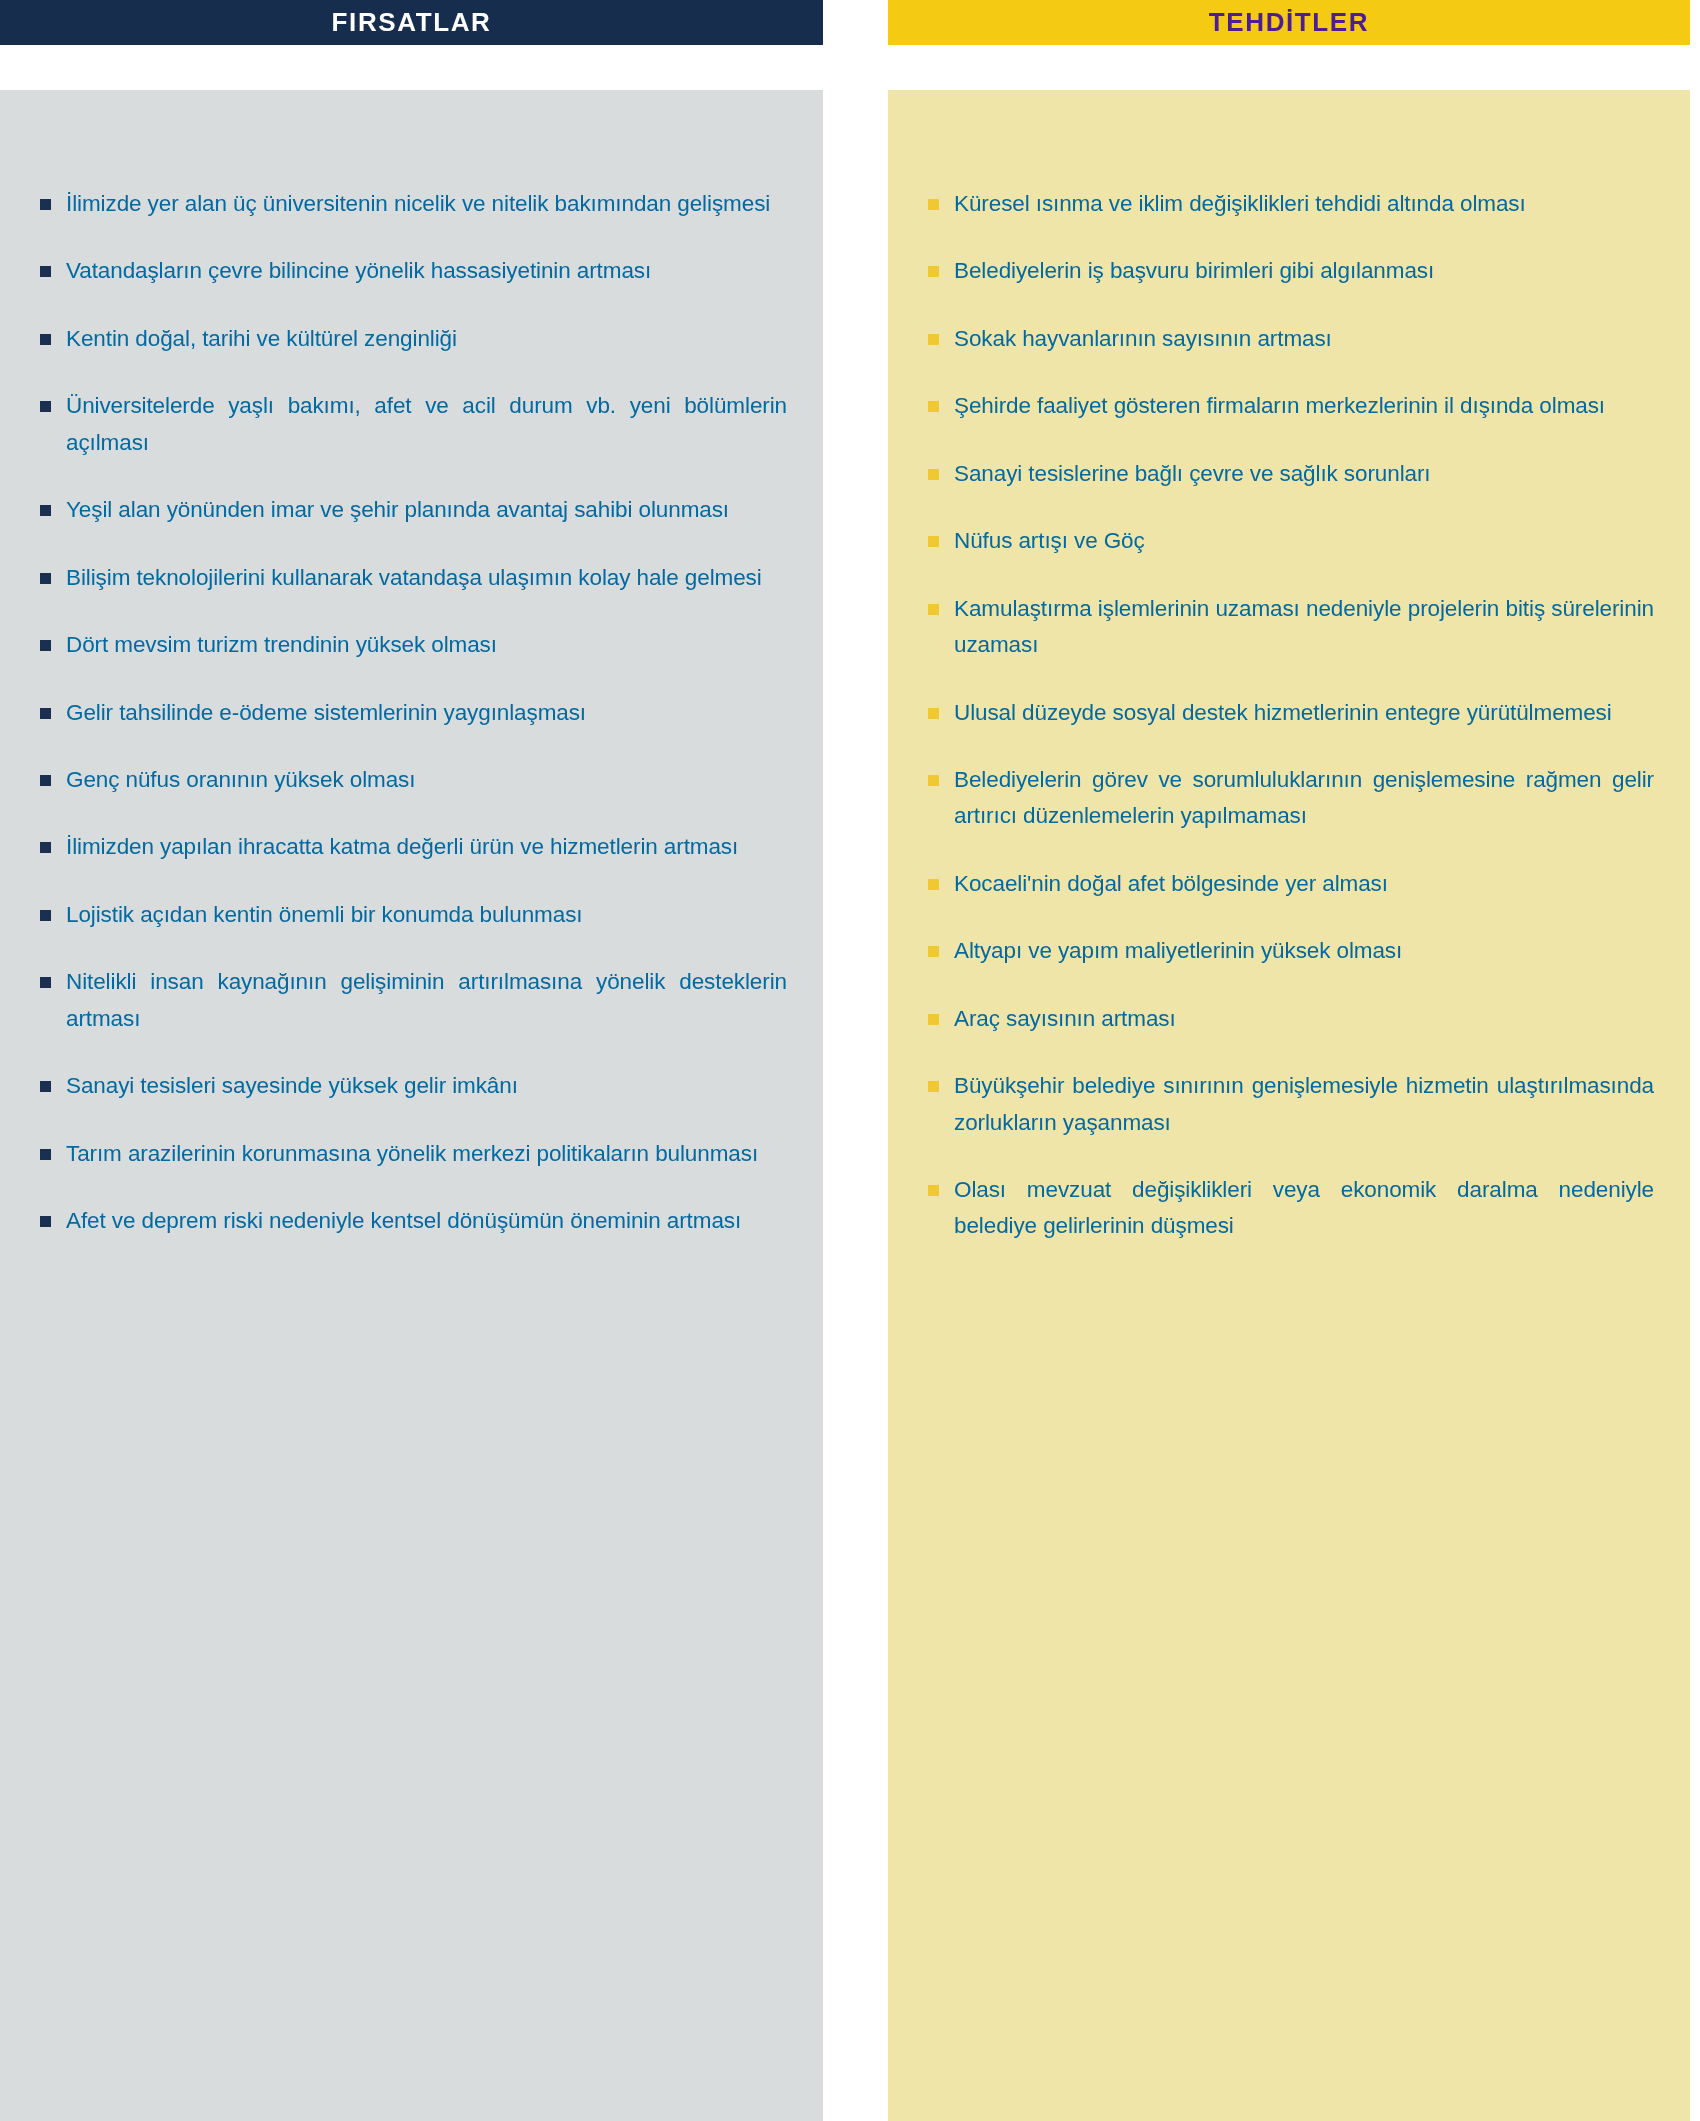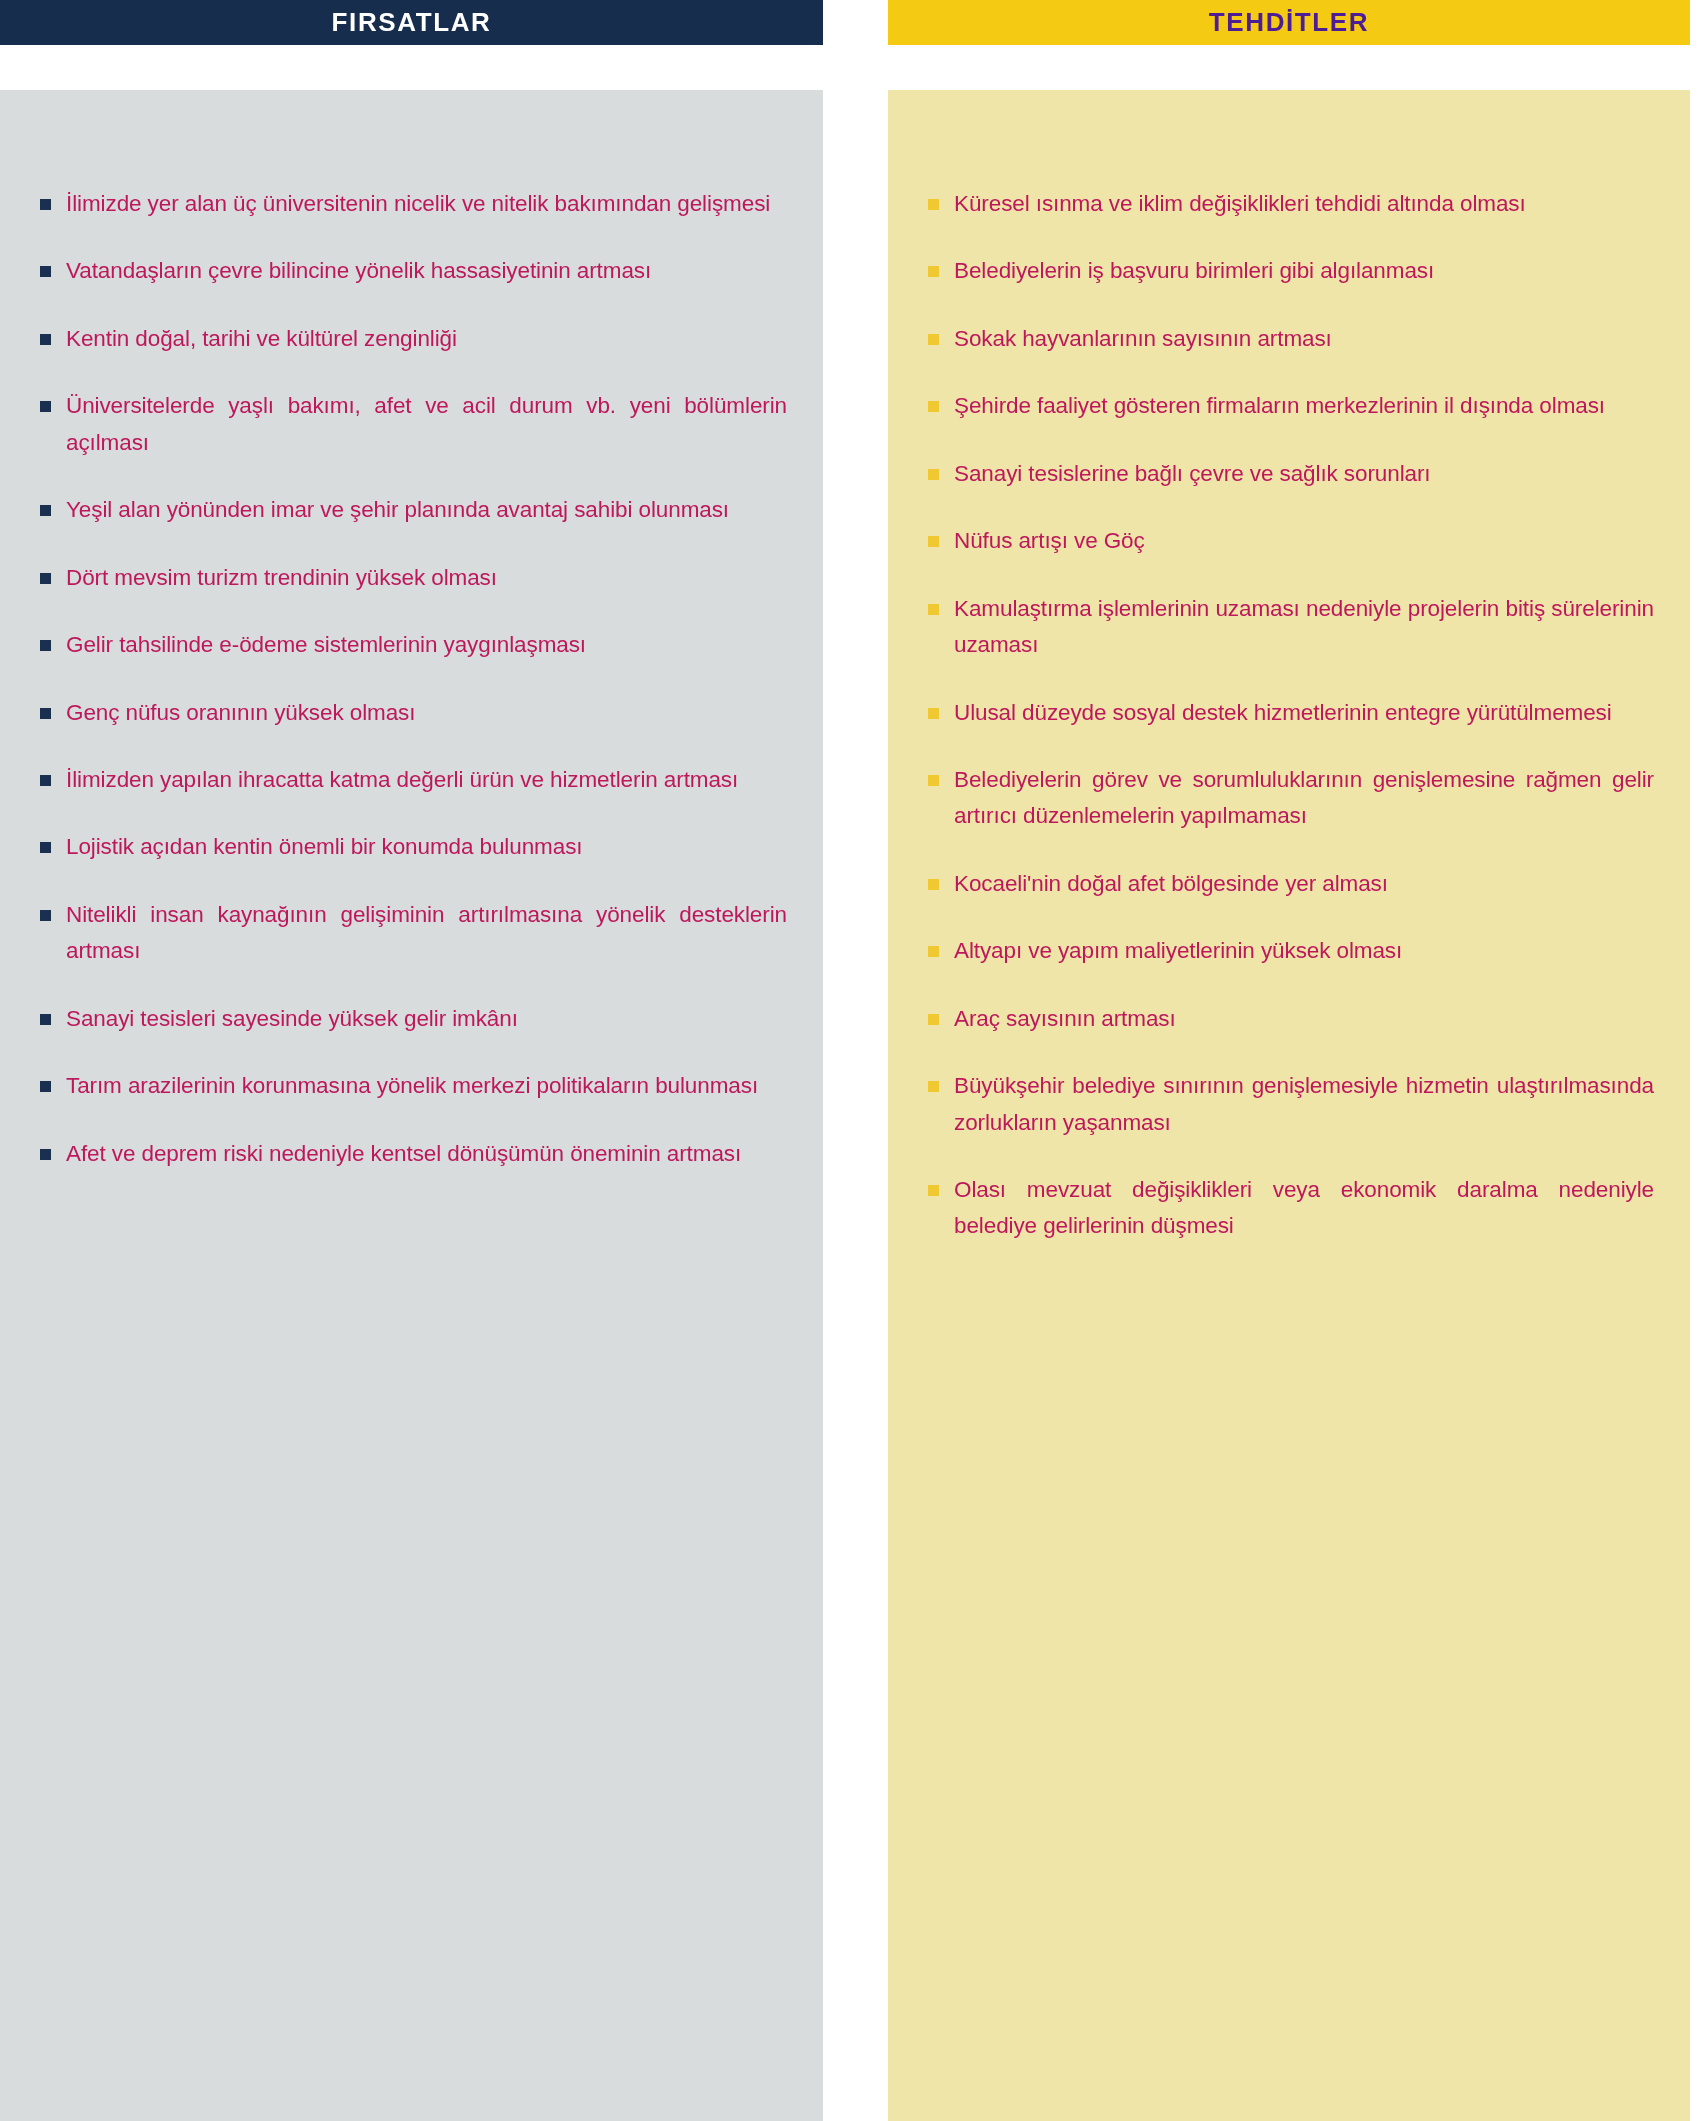--- a/index.html
+++ b/index.html
@@ -71,21 +71,21 @@
     padding: 0;
   }
 
   .bullet-item {
     position: relative;
     padding-left: 30px;
     margin-bottom: 31px;
     font-size: 22.5px;
     line-height: 1.62;
     text-align: justify;
-    color: #be185d;
+    color: #0369a1;
     letter-spacing: -0.1px;
   }
   .bullet-item:last-child { margin-bottom: 0; }
 
   .bullet-item::before {
     content: "";
     position: absolute;
     left: 4px;
     top: 13px;
     width: 11px;
@@ -106,20 +106,21 @@
   <div class="swot-column col-opportunities">
     <div class="col-header">FIRSATLAR</div>
     <div class="header-gap"></div>
     <div class="col-body">
       <ul class="bullet-list">
         <li class="bullet-item justified">İlimizde yer alan üç üniversitenin nicelik ve nitelik bakımından gelişmesi</li>
         <li class="bullet-item justified">Vatandaşların çevre bilincine yönelik hassasiyetinin artması</li>
         <li class="bullet-item single">Kentin doğal, tarihi ve kültürel zenginliği</li>
         <li class="bullet-item justified">Üniversitelerde yaşlı bakımı, afet ve acil durum vb. yeni bölümlerin açılması</li>
         <li class="bullet-item justified">Yeşil alan yönünden imar ve şehir planında avantaj sahibi olunması</li>
+        <li class="bullet-item justified">Bilişim teknolojilerini kullanarak vatandaşa ulaşımın kolay hale gelmesi</li>
         <li class="bullet-item single">Dört mevsim turizm trendinin yüksek olması</li>
         <li class="bullet-item single">Gelir tahsilinde e-ödeme sistemlerinin yaygınlaşması</li>
         <li class="bullet-item single">Genç nüfus oranının yüksek olması</li>
         <li class="bullet-item justified">İlimizden yapılan ihracatta katma değerli ürün ve hizmetlerin artması</li>
         <li class="bullet-item single">Lojistik açıdan kentin önemli bir konumda bulunması</li>
         <li class="bullet-item justified">Nitelikli insan kaynağının gelişiminin artırılmasına yönelik desteklerin artması</li>
         <li class="bullet-item single">Sanayi tesisleri sayesinde yüksek gelir imkânı</li>
         <li class="bullet-item justified">Tarım arazilerinin korunmasına yönelik merkezi politikaların bulunması</li>
         <li class="bullet-item justified">Afet ve deprem riski nedeniyle kentsel dönüşümün öneminin artması</li>
       </ul>

